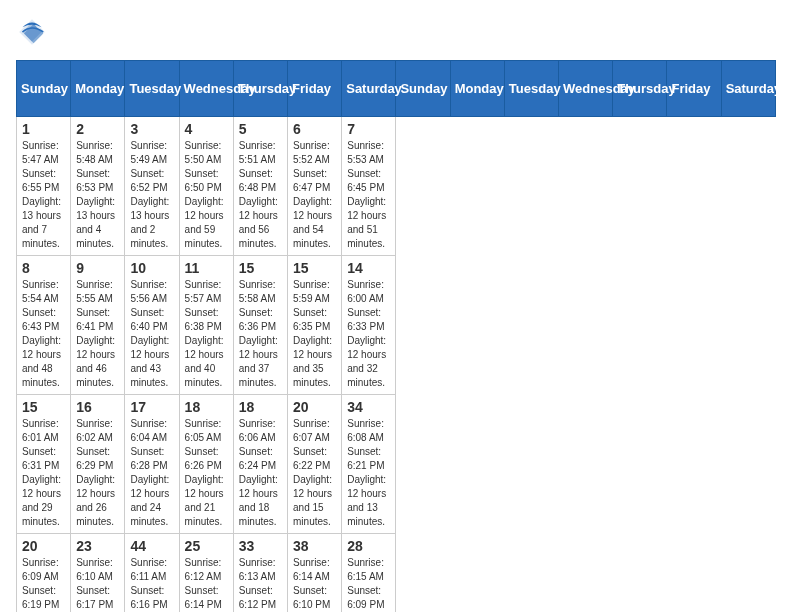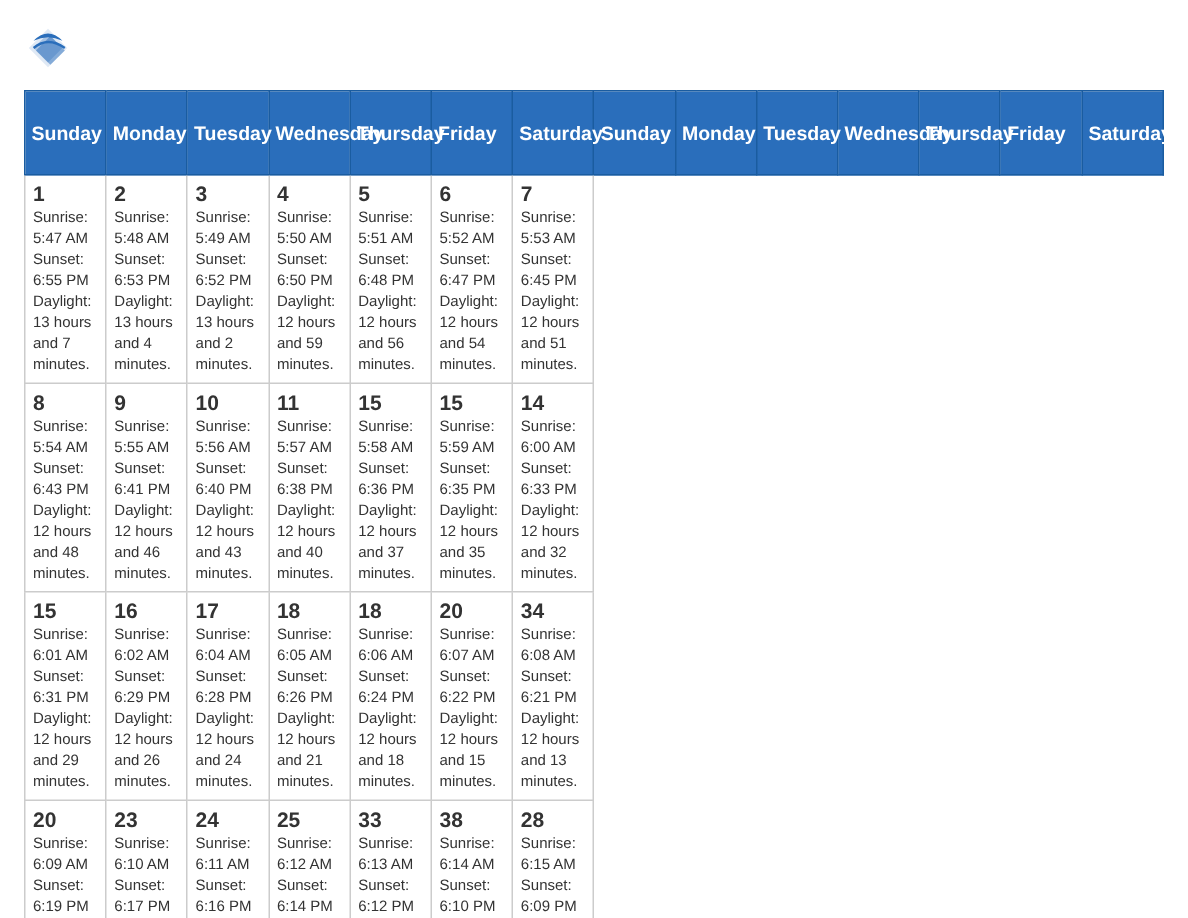--- a/index.html
+++ b/index.html
@@ -221,21 +221,21 @@
       <tr>
         <td>
           <span class="day-num">20</span>
           <div class="cell-text">Sunrise: 6:09 AM<br>Sunset: 6:19 PM<br>Daylight: 12 hours and 10 minutes.</div>
         </td>
         <td>
           <span class="day-num">23</span>
           <div class="cell-text">Sunrise: 6:10 AM<br>Sunset: 6:17 PM<br>Daylight: 12 hours and 7 minutes.</div>
         </td>
         <td>
-          <span class="day-num">24</span>
+          <span class="day-num">44</span>
           <div class="cell-text">Sunrise: 6:11 AM<br>Sunset: 6:16 PM<br>Daylight: 12 hours and 4 minutes.</div>
         </td>
         <td>
           <span class="day-num">25</span>
           <div class="cell-text">Sunrise: 6:12 AM<br>Sunset: 6:14 PM<br>Daylight: 12 hours and 2 minutes.</div>
         </td>
         <td>
           <span class="day-num">33</span>
           <div class="cell-text">Sunrise: 6:13 AM<br>Sunset: 6:12 PM<br>Daylight: 11 hours and 59 minutes.</div>
         </td>

